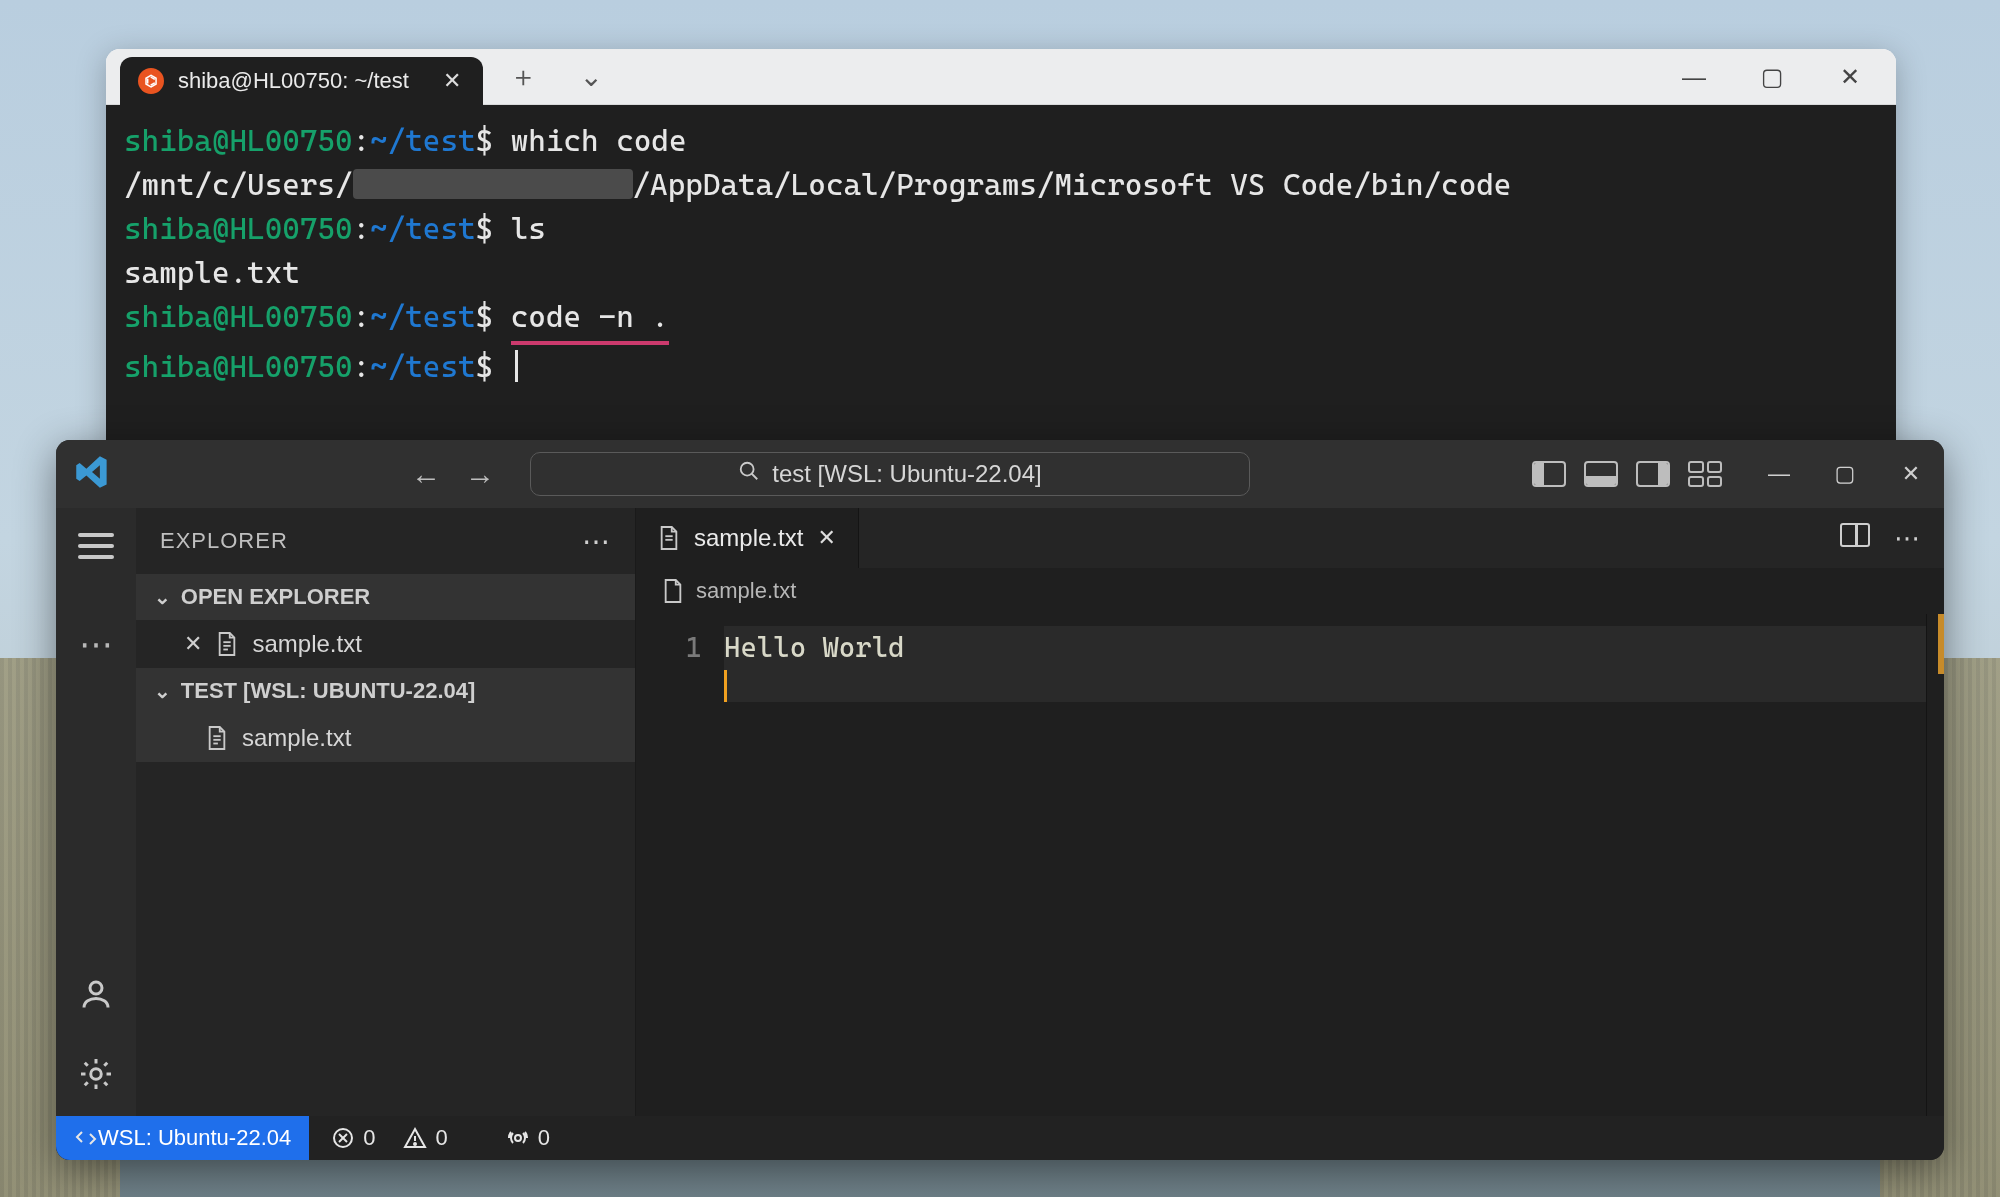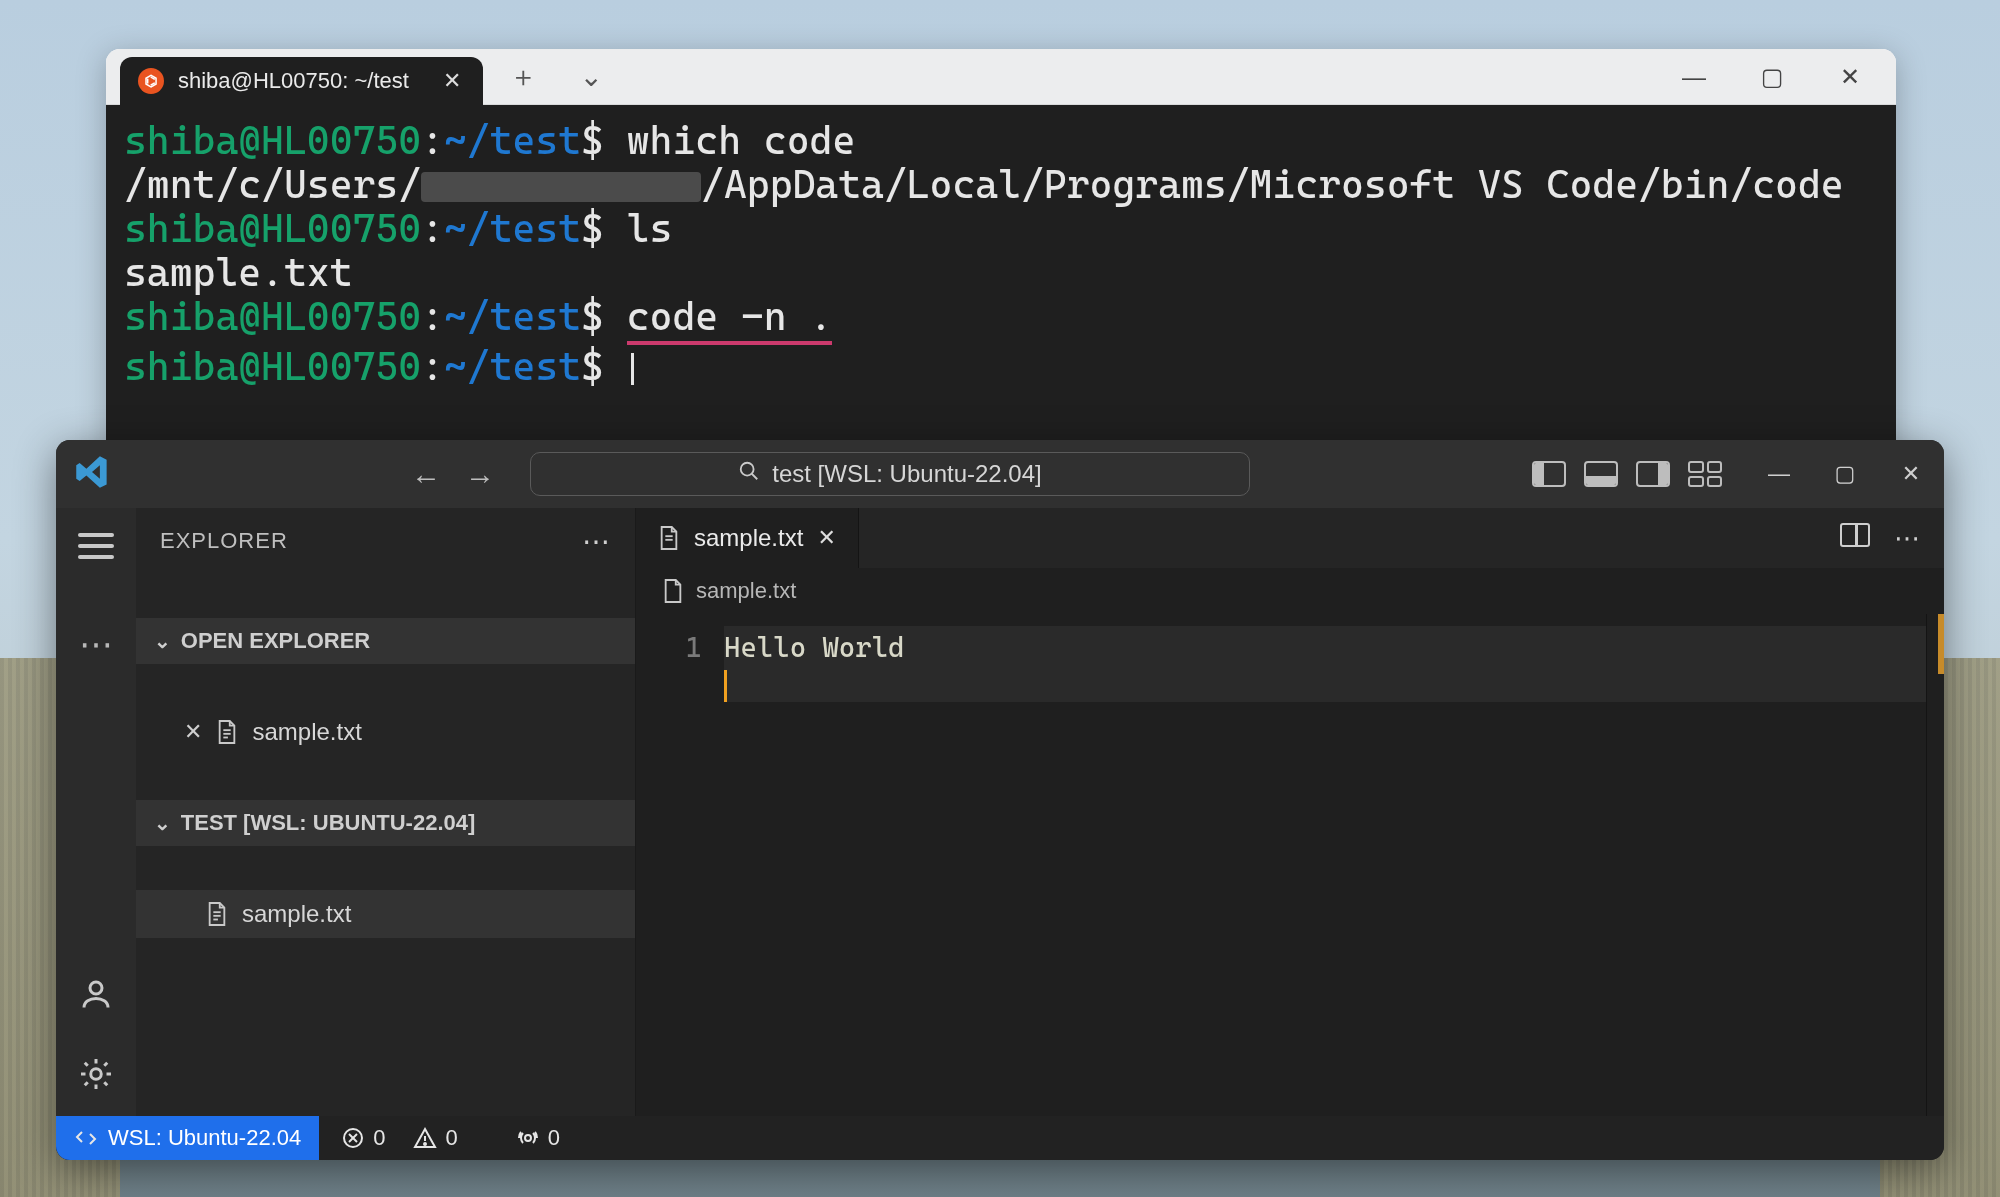--- a/index.html
+++ b/index.html
@@ -54,21 +54,21 @@
   }
   .tb-btn{cursor:pointer; display:flex; align-items:center; justify-content:center; width:40px;}
   .term-win-controls{
     margin-left:auto; display:flex; align-items:center; gap:42px; padding-right:28px;
     color:#444; font-size:24px;
   }
   .wc-btn{cursor:pointer; width:36px; text-align:center;}
   .term-body{
     background:#1f1f1f; color:#e6e6e6; height:calc(100% - 56px);
     padding:14px 18px; font-family:"Cascadia Mono","Consolas",monospace;
-    font-size:39px; line-height:44px; white-space:pre;
+    font-size:30px; line-height:44px; white-space:pre;
   }
   .tg{color:#16a16a;} .tb{color:#1f78d1;} .tw{color:#e6e6e6;}
   .redact{display:inline-block; width:280px; height:30px; background:#4b4b4b; border-radius:4px; vertical-align:-4px;}
   .red-underline{display:inline-block; border-bottom:4px solid #cc3a6d; padding-bottom:2px;}
   .term-cursor{display:inline-block; width:3px; height:32px; background:#e6e6e6; vertical-align:-5px; margin-left:4px;}
 
   
   .vscode {
     position:absolute; left:56px; top:440px; width:1888px; height:720px;
     background:#282828; border-radius:14px; overflow:hidden;
@@ -100,21 +100,21 @@
 
   .vsc-body{display:flex;height:calc(100% - 68px - 44px);}
   
   .activitybar{width:80px;background:#2b2b2b;display:flex;flex-direction:column;align-items:center;padding-top:18px;gap:58px;color:#b8b8b8;}
   .ab-item{cursor:pointer;width:44px;height:40px;display:flex;align-items:center;justify-content:center;font-size:34px;}
   .ab-bottom{margin-top:auto;margin-bottom:22px;display:flex;flex-direction:column;gap:40px;align-items:center;}
   .hamburger{display:flex;flex-direction:column;gap:7px;}
   .hamburger span{display:block;width:36px;height:4px;background:#c9c9c9;border-radius:2px;}
 
   
-  .sidebar{width:500px;background:#252525;color:#cfcfcf;display:flex;flex-direction:column;border-right:1px solid #1a1a1a;gap:44px;}
+  .sidebar{width:500px;background:#252525;color:#cfcfcf;display:flex;flex-direction:column;border-right:1px solid #1a1a1a;}
   .sb-header{height:66px;display:flex;align-items:center;justify-content:space-between;padding:0 24px;font-size:22px;letter-spacing:1px;color:#bfbfbf;}
   .sb-dots{font-size:28px;cursor:pointer;color:#cfcfcf;}
   .sb-section{background:#333333;padding:10px 18px;font-size:22px;font-weight:700;display:flex;align-items:center;gap:10px;cursor:pointer;}
   .chev{display:inline-block;transform:rotate(0);font-size:20px;}
   .sb-file{display:flex;align-items:center;gap:14px;padding:10px 18px 10px 48px;font-size:24px;color:#d7d7d7;cursor:pointer;}
   .sb-file.inset{padding-left:70px;background:#333333;}
   .file-ico{width:22px;height:26px;}
   .file-ico svg{width:100%;height:100%;}
   .close-x2{font-size:22px;color:#cfcfcf;cursor:pointer;}
 
@@ -132,21 +132,21 @@
   .code{flex:1;color:#d8d8c8;padding:12px 0 0 0;position:relative;}
   .code .line{display:flex;flex-direction:column;}
   .code .line .ln{white-space:pre;}
   .code .hl{background:#2a2a2a;}
   .ed-cursor{display:inline-block;width:3px;height:32px;background:#f0a020;vertical-align:-5px;}
   .minimap{width:18px;background:#1f1f1f;border-left:1px solid #141414;position:relative;}
   .minimap::before{content:"";position:absolute;right:0;top:0;width:6px;height:60px;background:#c78b2a;}
 
   
   .statusbar{height:44px;background:#222;color:#e6e6e6;display:flex;align-items:center;font-size:22px;}
-  .sb-remote{height:100%;background:#1f6feb;display:flex;align-items:center;gap:10px;padding:0 18px;color:#fff;cursor:pointer;}
+  .sb-remote{height:100%;background:#1f6feb;display:flex;align-items:center;gap:0;padding:0 18px;color:#fff;cursor:pointer;}
   .sb-group{display:flex;align-items:center;gap:28px;padding:0 22px;}
   .sb-spacer{flex:1;}
   .sb-item{display:flex;align-items:center;gap:8px;cursor:pointer;}
   .stroke-ico{display:inline-flex;}
   .stroke-ico svg{width:24px;height:24px;stroke:#e6e6e6;fill:none;stroke-width:2;}
 
   
   .doc-svg{stroke:#c9c9c9;fill:none;stroke-width:2;}
 </style>
 </head>

